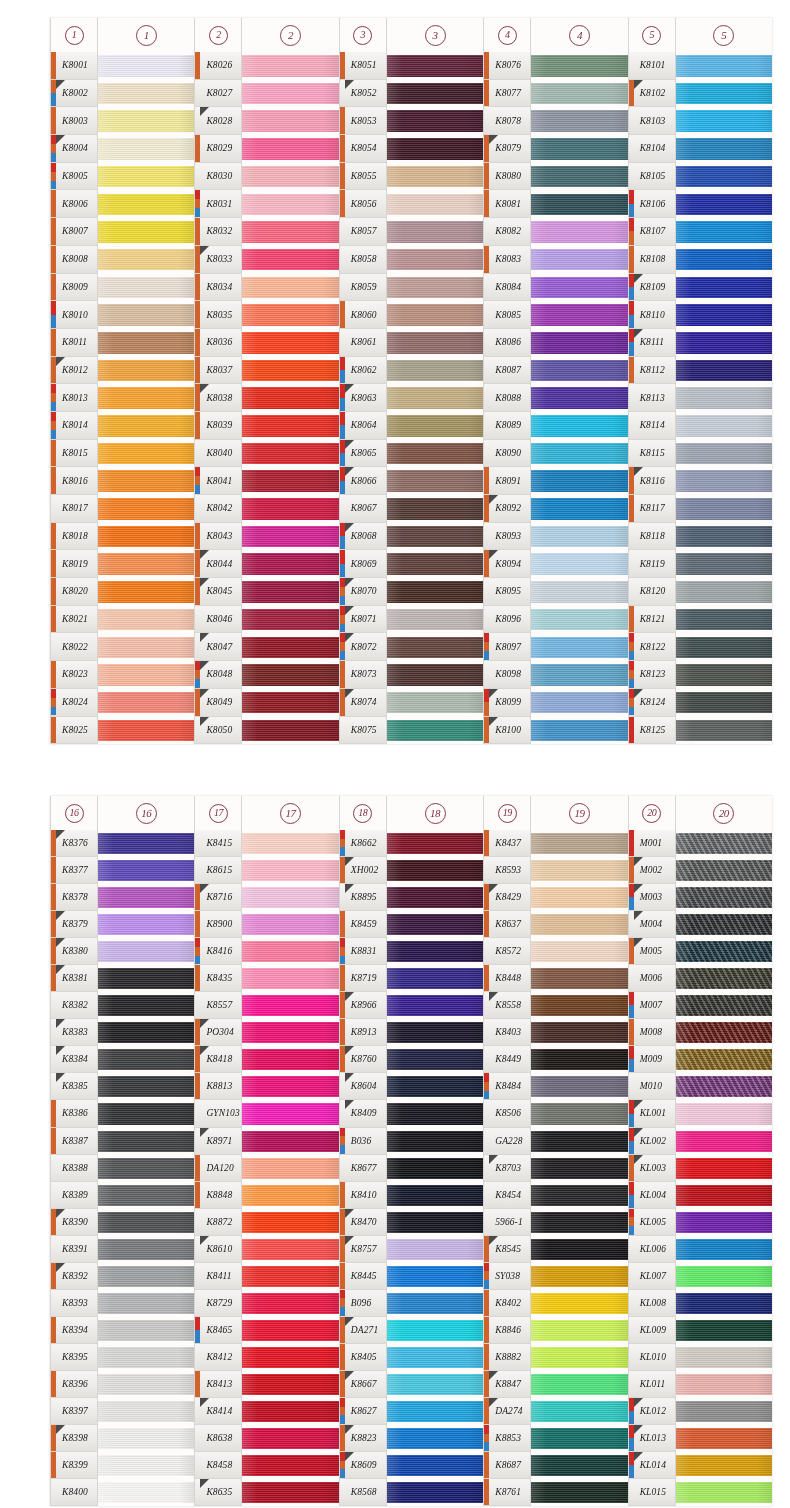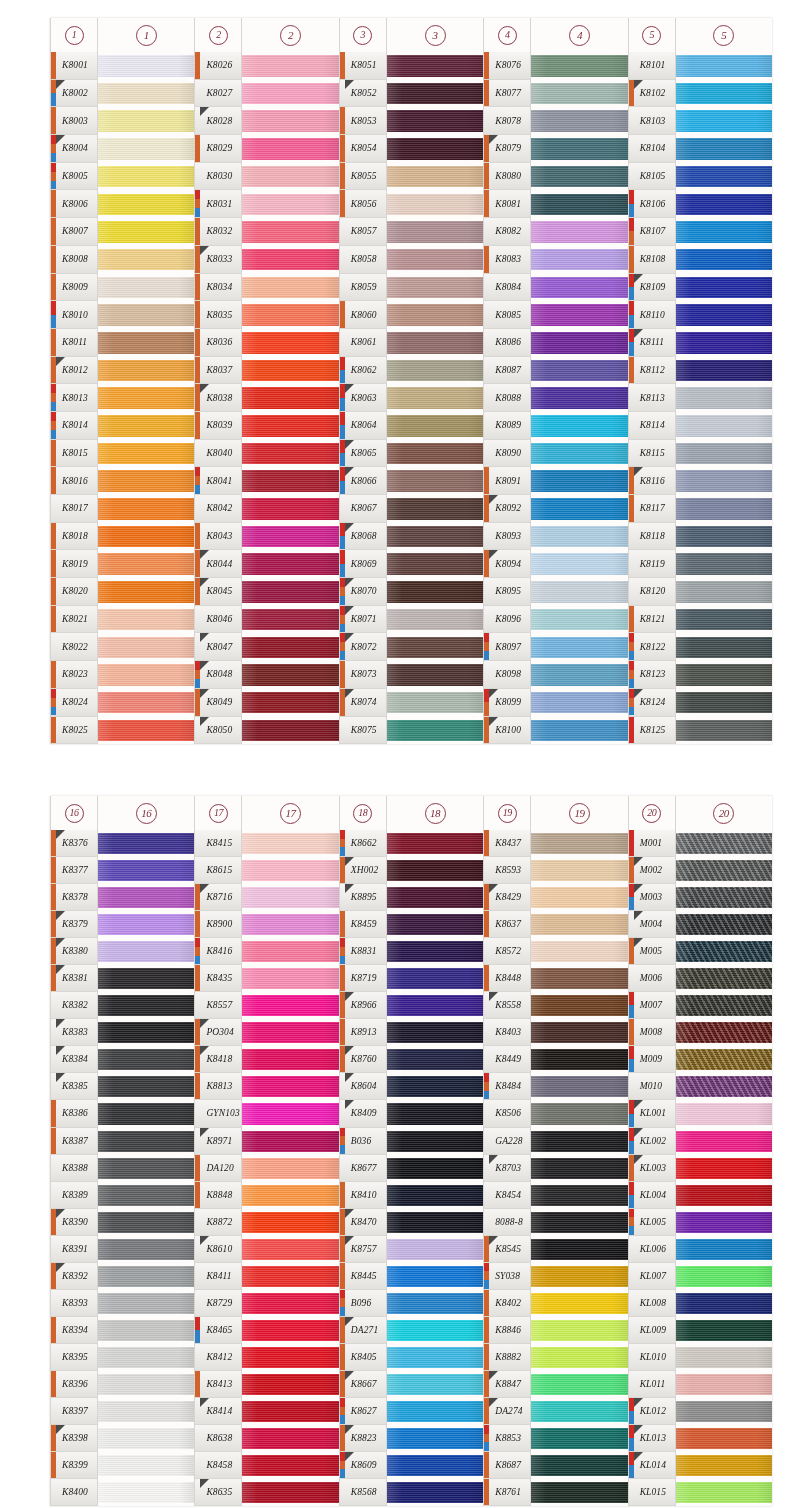--- a/index.html
+++ b/index.html
@@ -2093,21 +2093,21 @@
                   <span class="code">GA228</span>
                 </div>
                 <div class="lrow">
                   <span class="corner"></span>
                   <span class="code">K8703</span>
                 </div>
                 <div class="lrow">
                   <span class="code">K8454</span>
                 </div>
                 <div class="lrow">
-                  <span class="code">8088-8</span>
+                  <span class="code">5966-1</span>
                 </div>
                 <div class="lrow">
                   <span class="chips">
                     <i style="background: rgb(210, 98, 43);"></i>
                   </span>
                   <span class="corner"></span>
                   <span class="code">K8545</span>
                 </div>
                 <div class="lrow">
                   <span class="chips">

